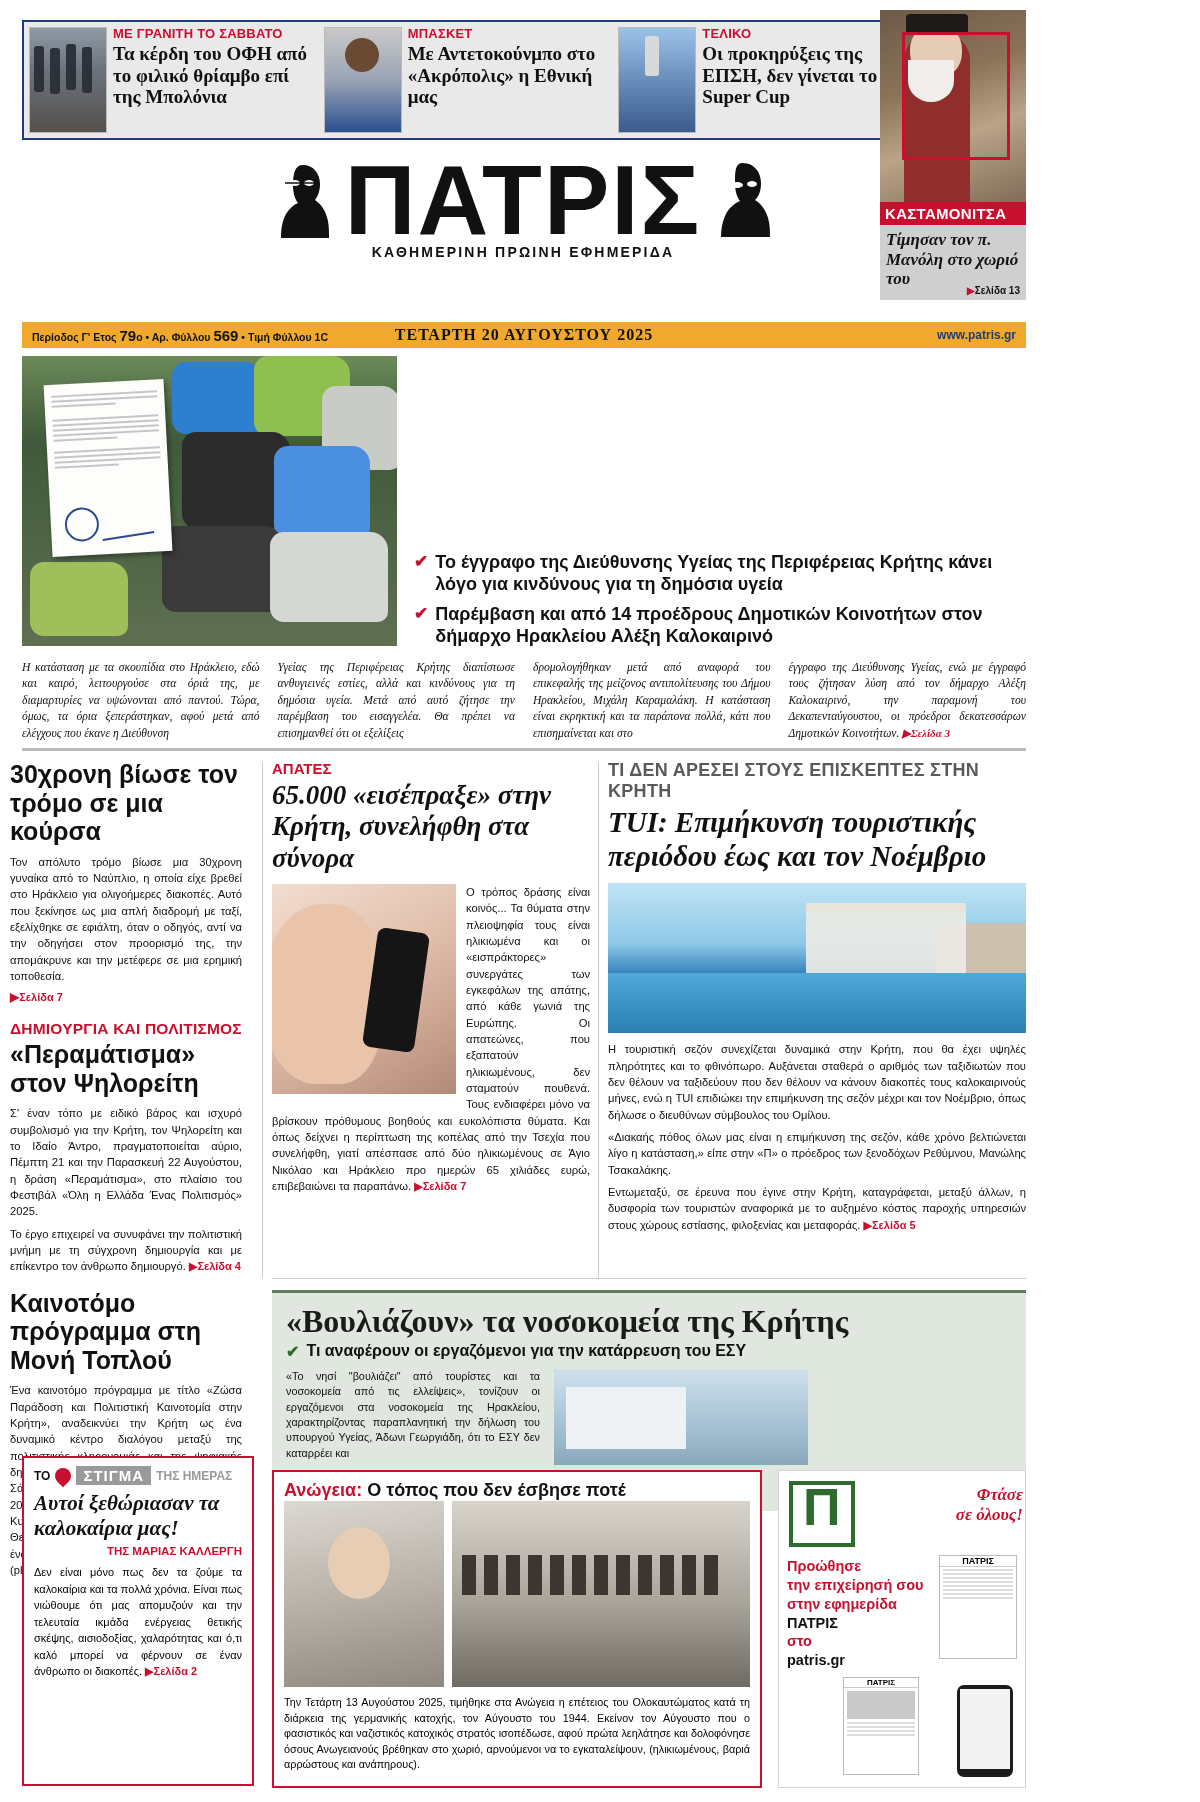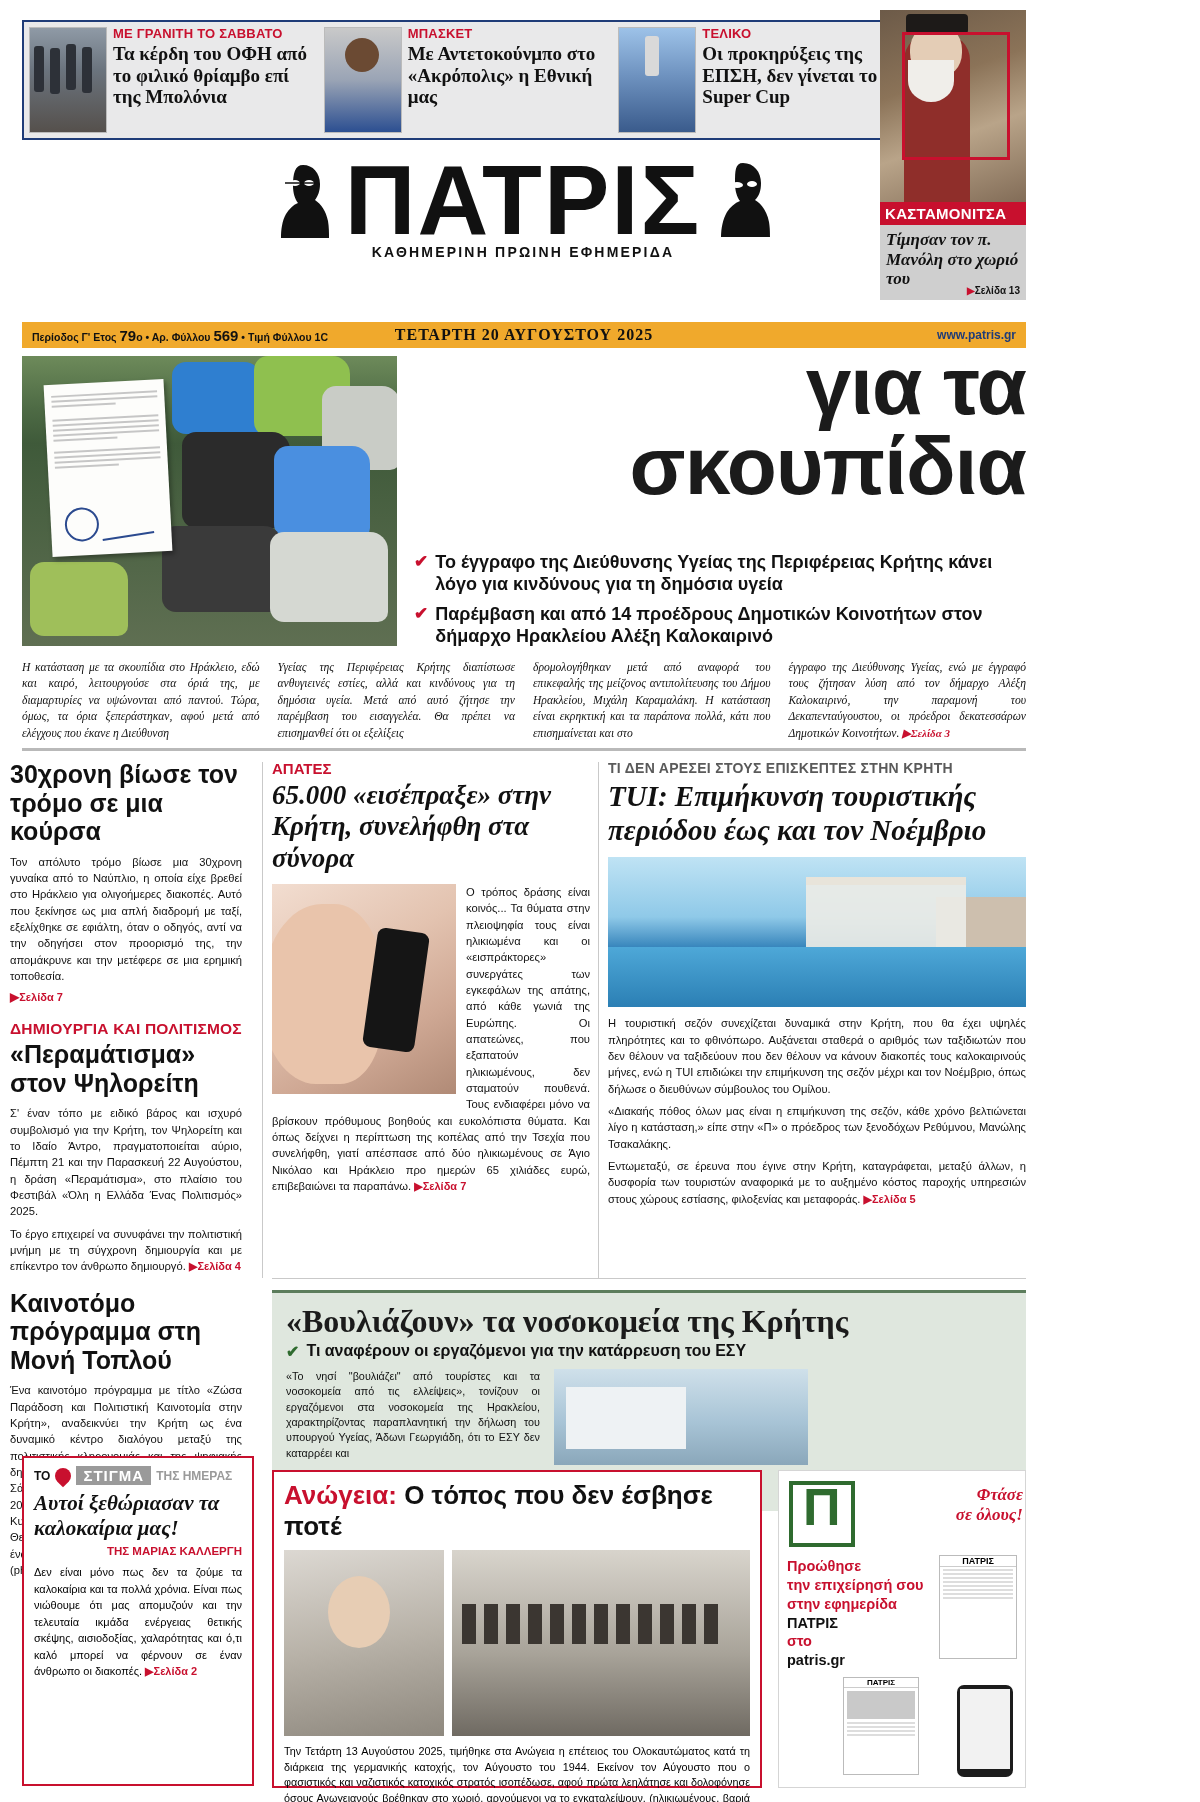--- a/index.html
+++ b/index.html
@@ -118,21 +118,21 @@
   .col-b { position:absolute; left:272px; top:760px; width:318px; }
   .col-b .kicker { color:#c8102e; font-weight:bold; font-size:15px; margin-bottom:3px;}
   .col-b h2 { font-family:"Liberation Serif",serif; font-style:italic; font-weight:bold;
      font-size:27px; line-height:1.16; color:#111; margin-bottom:10px;}
   .phone-photo { width:184px; height:210px; float:left; margin:0 10px 4px 0;
      background:linear-gradient(150deg,#f2ddd0 0%, #e3c3b0 40%, #cfa894 70%, #b08a76 100%); position:relative; overflow:hidden;}
   .phone-dev{position:absolute;right:34px;top:46px;width:52px;height:120px;background:#151515;border-radius:8px;transform:rotate(8deg);}
   .phone-hand{position:absolute;left:-10px;top:20px;width:120px;height:180px;background:#e9c4ab;border-radius:50% 40% 35% 45%;}
 
   .col-c { position:absolute; left:608px; top:760px; width:418px; }
-  .col-c .kicker { color:#5a5a5a; font-weight:bold; font-size:14px; letter-spacing:.3px; margin-bottom:4px;}
+  .col-c .kicker { color:#5a5a5a; font-weight:bold; font-size:18px; letter-spacing:.3px; margin-bottom:4px;}
   .col-c h2 { font-family:"Liberation Serif",serif; font-style:italic; font-weight:bold;
      font-size:29px; line-height:1.16; color:#111; margin-bottom:10px;}
   .tui-photo { width:418px; height:150px; position:relative; overflow:hidden;
      background:linear-gradient(180deg,#bfe3f4 0%, #8fc9e8 40%, #2f7fb8 62%, #1f5f94 100%); }
   .tui-pool{position:absolute;left:0;bottom:0;width:418px;height:60px;background:linear-gradient(180deg,#4ea8d8,#2b7fb4);}
   .tui-pav{position:absolute;right:60px;top:28px;width:160px;height:74px;background:rgba(235,235,230,.92);}
   .tui-pav:after{content:"";position:absolute;left:0;top:-8px;width:160px;height:8px;background:#e8e4da;}
   .tui-town{position:absolute;right:0;top:40px;width:90px;height:52px;background:#cdbfae;}
 
   
@@ -156,21 +156,21 @@
   .stigma-word { background:#9a9a9a; color:#fff; font-weight:bold; font-size:15px; padding:1px 7px; letter-spacing:1px;}
   .stigma-day { color:#9a9a9a; font-weight:bold; font-size:12px; }
   .stigma h2 { font-family:"Liberation Serif",serif; font-style:italic; font-weight:bold;
      font-size:21px; line-height:1.2; color:#111; margin:6px 0 4px; }
   .stigma .author { text-align:right; color:#c8102e; font-weight:bold; font-size:11.5px; margin-bottom:7px; }
   .stigma p { font-size:11px; line-height:1.5; text-align:justify; }
 
   
   .anogia { position:absolute; left:272px; top:1470px; width:490px; height:318px;
      border:2px solid #c8102e; background:#fff; padding:8px 10px; }
-  .anogia h2 { font-size:26px; font-weight:bold; color:#111; margin-bottom:8px;}
+  .anogia h2 { font-size:18px; font-weight:bold; color:#111; margin-bottom:0;}
   .anogia h2 .red{ color:#c8102e; }
   .anogia-imgs { display:flex; gap:8px; height:186px; }
   .an-img1 { width:160px; background:linear-gradient(170deg,#dcd8d2 0%, #b8b2a8 50%, #8e887e 100%); position:relative; overflow:hidden;}
   .an-img1:after{content:"";position:absolute;left:44px;top:26px;width:62px;height:72px;background:#e7cdb4;border-radius:50%;}
   .an-img2 { flex:1; background:linear-gradient(180deg,#d8d4cc 0%, #a9a49a 55%, #6f6a62 100%); position:relative; overflow:hidden;}
   .an-img2:after{content:"";position:absolute;left:10px;top:54px;width:14px;height:40px;background:#3b3631;
      box-shadow:22px 0 0 #3b3631,44px 0 0 #3b3631,66px 0 0 #3b3631,88px 0 0 #3b3631,110px 0 0 #3b3631,
      132px 0 0 #3b3631,154px 0 0 #3b3631,176px 0 0 #3b3631,198px 0 0 #3b3631,220px 0 0 #3b3631,242px 0 0 #3b3631;}
   .anogia p { font-size:10.8px; line-height:1.44; text-align:justify; margin-top:8px; }
 
@@ -303,21 +303,20 @@
         <div class="ln" style="margin-top:10px"></div>
           <div class="ln"></div>
           <div class="ln"></div>
           <div class="ln s"></div>
         <div class="stamp"></div>
           <div class="sig"></div>
       </div>
     </div>
 
     <div class="lead-head">
-      <div>για τα σκουπίδια</div>
     </div>
 
     <div class="lead-bullets">
       <div class="bullet">
         <span class="chk">✔</span>
         <span class="btxt">Το έγγραφο της Διεύθυνσης Υγείας της Περιφέρειας Κρήτης κάνει λόγο για κινδύνους για τη δημόσια υγεία</span>
       </div>
       <div class="bullet">
         <span class="chk">✔</span>
         <span class="btxt">Παρέμβαση και από 14 προέδρους Δημοτικών Κοινοτήτων στον δήμαρχο Ηρακλείου Αλέξη Καλοκαιρινό</span>

